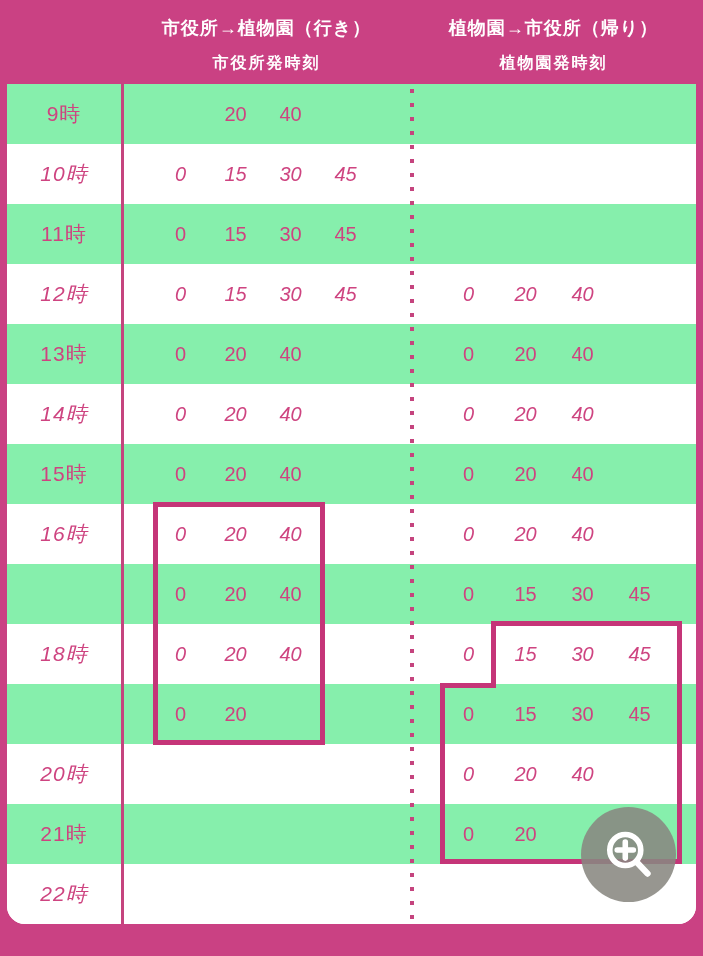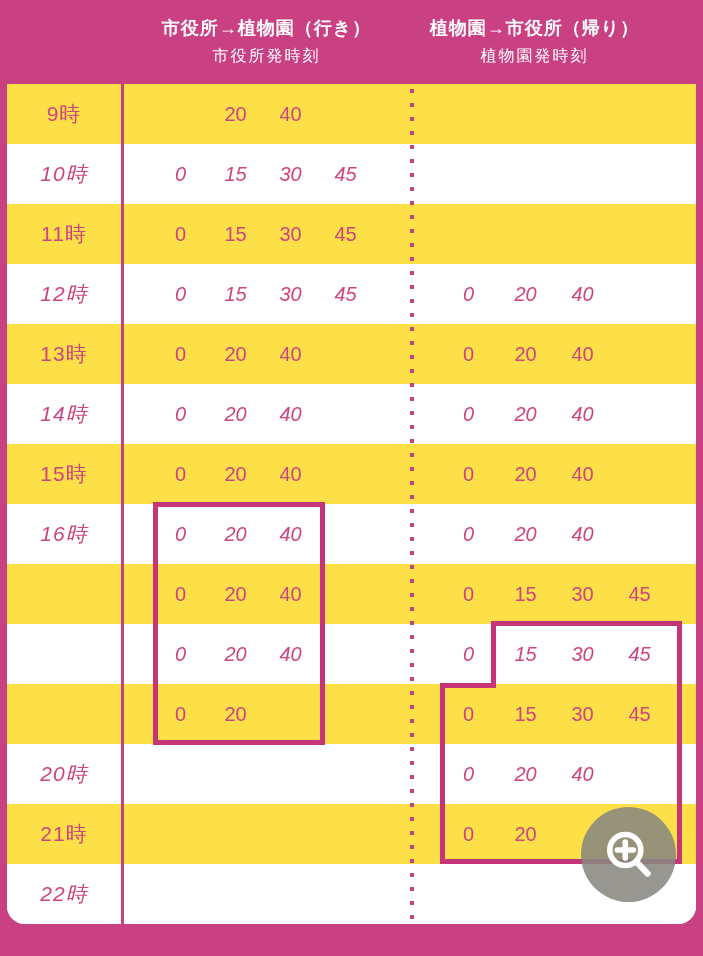--- a/index.html
+++ b/index.html
@@ -10,33 +10,33 @@
     background:#CA4183;
     overflow:hidden;
   }
   
   .hdr-block{
     position:absolute;top:17px;height:60px;
     display:flex;flex-direction:column;align-items:center;justify-content:flex-start;
     color:#FFFFFF;text-align:center;
   }
   .hdr-outbound{left:122px;width:289px;}
-  .hdr-return{left:392px;width:285px;align-items:center;}
+  .hdr-return{left:411px;width:285px;align-items:center;}
   .hdr-title{font-size:18px;font-weight:bold;letter-spacing:1px;line-height:1.3;}
-  .hdr-sub{font-size:16px;font-weight:normal;letter-spacing:2px;line-height:1.4;margin-top:5px;}
+  .hdr-sub{font-size:16px;font-weight:bold;letter-spacing:2px;line-height:1.4;margin-top:12px;}
   
   .table{
     position:absolute;left:7px;top:84px;
     width:689px;height:840px;
     background:#FFFFFF;
     border-radius:0 0 18px 18px;
     overflow:hidden;
   }
   .row{position:relative;height:60px;}
-  .row.beige{background:#fde047;}
+  .row.beige{background:#86efac;}
   .row.white{background:#FFFFFF;font-style:italic;}
   .hour-cell{
     position:absolute;left:0;top:0;width:114px;height:100%;
     display:flex;align-items:center;justify-content:center;
     color:#CE4480;font-size:21px;letter-spacing:1px;
   }
   .panel{position:absolute;top:0;height:100%;display:grid;}
   .panel-out{left:146px;grid-template-columns:repeat(4,55px);}
   .panel-ret{left:433px;grid-template-columns:repeat(4,57px);}
   .slot{
@@ -208,20 +208,21 @@
             <div class="slot"></div>
           </div>
           <div class="panel panel-ret">
             <div class="slot">0</div>
             <div class="slot">15</div>
             <div class="slot">30</div>
             <div class="slot">45</div>
           </div>
         </div>
         <div class="row white">
+          <div class="hour-cell">18時</div>
           <div class="panel panel-out">
             <div class="slot">0</div>
             <div class="slot">20</div>
             <div class="slot">40</div>
             <div class="slot"></div>
           </div>
           <div class="panel panel-ret">
             <div class="slot">0</div>
             <div class="slot">15</div>
             <div class="slot">30</div>

